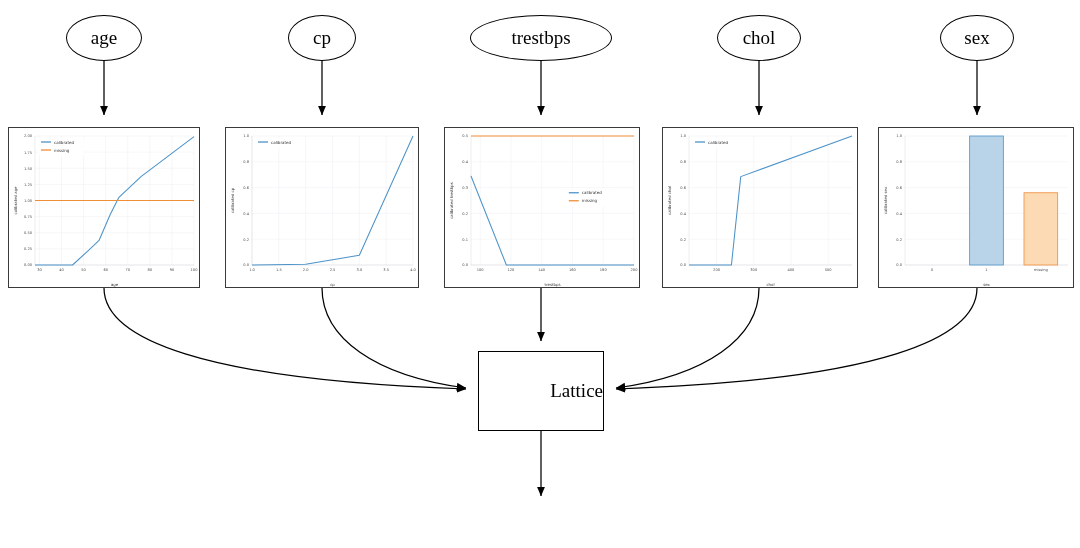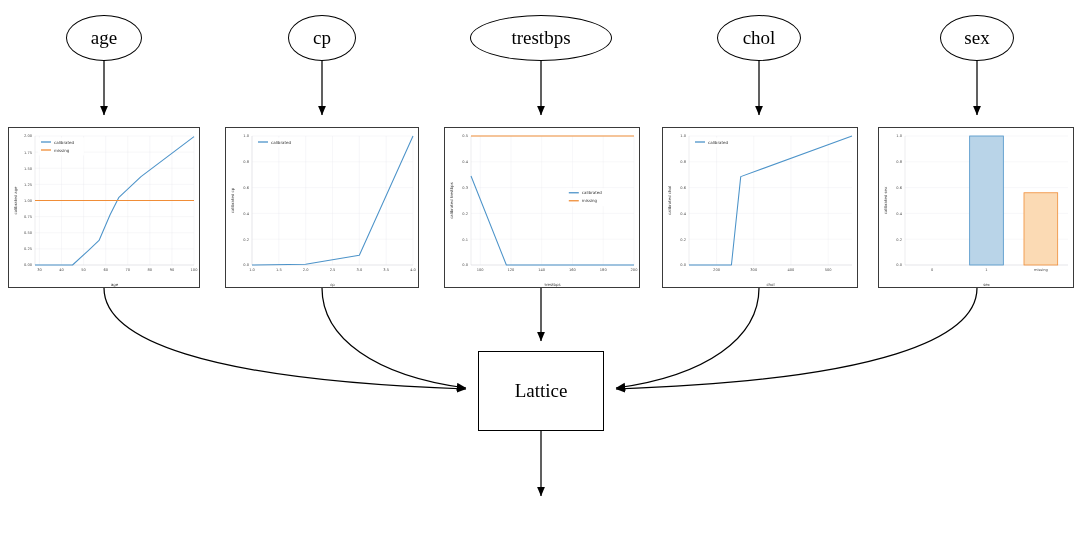--- a/index.html
+++ b/index.html
@@ -39,21 +39,21 @@
     font-size: 19px;
     color: #000;
     box-sizing: border-box;
   }
   .node-box {
     position: absolute;
     border: 1.3px solid #000;
     background: #fff;
     display: flex;
     align-items: center;
-    justify-content: center;
+    justify-content: flex-end;
     font-family: "Liberation Serif", serif;
     font-size: 19px;
     color: #000;
     box-sizing: border-box;
   }
   
   .plot-panel {
     position: absolute;
     border: 1.3px solid #3a3a3a;
     background: #ffffff;

